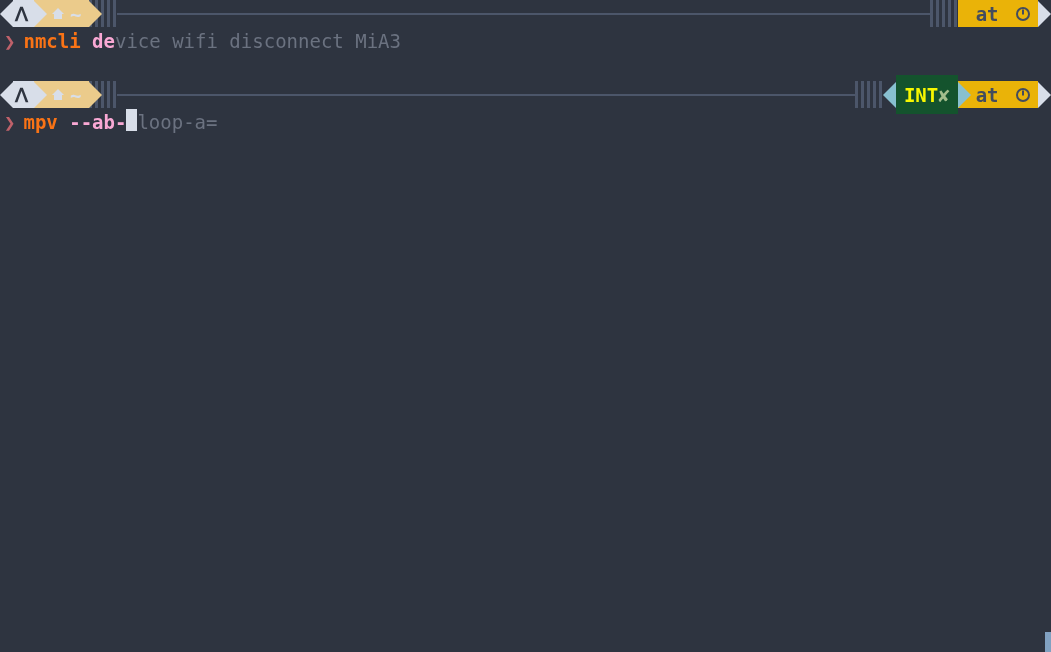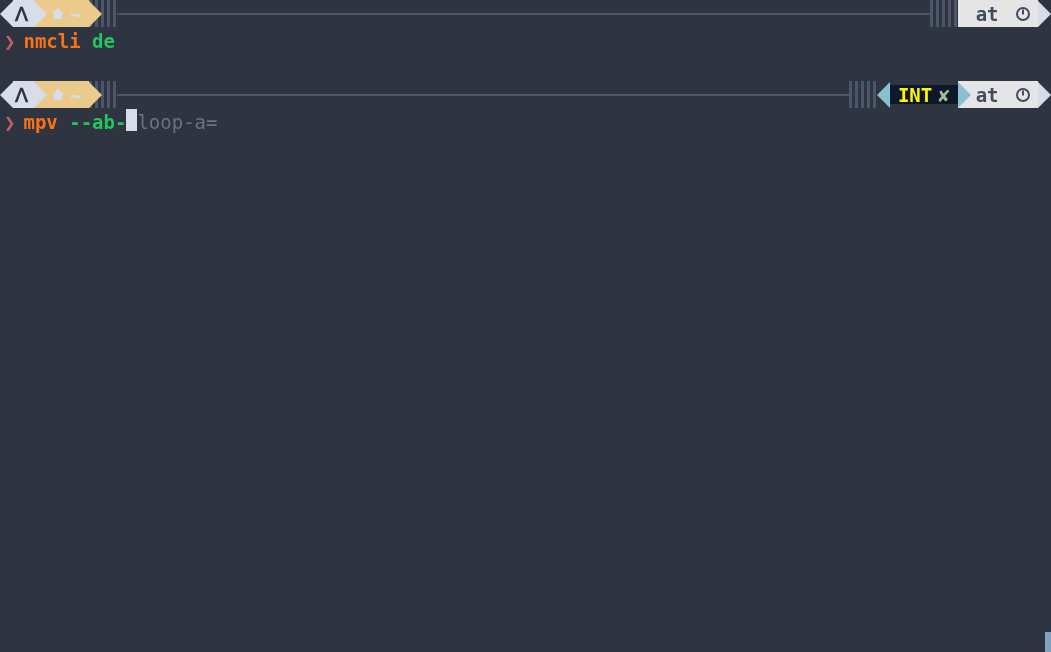--- a/index.html
+++ b/index.html
@@ -75,39 +75,38 @@
     height:27px;width:28px;
     background: repeating-linear-gradient(90deg,#4c566a 0 3px,#2e3440 3px 6px);
   }
   .cap-int-left {
     width:0;height:0;
     border-top:13.5px solid transparent;
     border-bottom:13.5px solid transparent;
     border-right:13px solid #88c0d0;
   }
   .seg-int {
-    background:#0f172a;
-    height:19px;
+    background:#14532d;
+    height:39px;
     display:flex;align-items:center;
     padding:0 8px;
-    gap:6px;
     font-weight:bold;
   }
   .int-text { color:#f7f700; }
   .int-x { color:#a3be8c; font-weight:bold;}
   .arrow-int {
     width:0;height:0;
     border-top:13.5px solid transparent;
     border-bottom:13.5px solid transparent;
     border-left:13px solid #88c0d0;
     margin-right:-13px;z-index:3;position:relative;
   }
 
   .seg-time {
-    background:#e5e5e5;
+    background:#eab308;
     color:#434c5e;
     height:27px;
     display:flex;align-items:center;
     padding:0 8px 0 18px;
     gap:6px;
     font-weight:bold;
     white-space:pre;
   }
   .cap-right {
     width:0;height:0;
@@ -127,21 +126,21 @@
   }
 
   .cmd-row {
     display:flex;align-items:center;
     height:27px;
     padding-left:4px;
     white-space:pre;
   }
   .prompt-sym { color:#bf616a; font-weight:bold; padding-right:8px;}
   .tok-cmd   { color:#f97316; font-weight:bold;}
-  .tok-typed { color:#22c55e; font-weight:bold;}
+  .tok-typed { color:#f9a8d4; font-weight:bold;}
   .tok-ghost { color:#6b7280; }
   .cursor {
     display:inline-block;width:11px;height:22px;
     background:#d8dee9;vertical-align:middle;
     margin-bottom:3px;
   }
 
   .block { margin-bottom:27px; }
   .home-ico {
     display:inline-block;
@@ -179,21 +178,21 @@
     <div class="seg-shade"></div>
     <div class="rule"></div>
     <div class="seg-shade-r"></div>
     <div class="seg-time">
       <span>at </span>
       <span class="clock-ico"></span>
     </div>
     <div class="cap-right"></div>
   </div>
   <div class="cmd-row">
-    <span class="prompt-sym">❯</span><span class="tok-cmd">nmcli</span><span class="tok-typed"> de</span>
+    <span class="prompt-sym">❯</span><span class="tok-cmd">nmcli</span><span class="tok-typed"> de</span><span class="tok-ghost">vice wifi disconnect MiA3</span>
   </div>
 </div>
 
 <div class="block">
   <div class="prompt-row">
     <div class="cap-left"></div>
     <div class="seg-os">
       <span>ᐱ</span>
     </div>
     <div class="arrow-os"></div>

